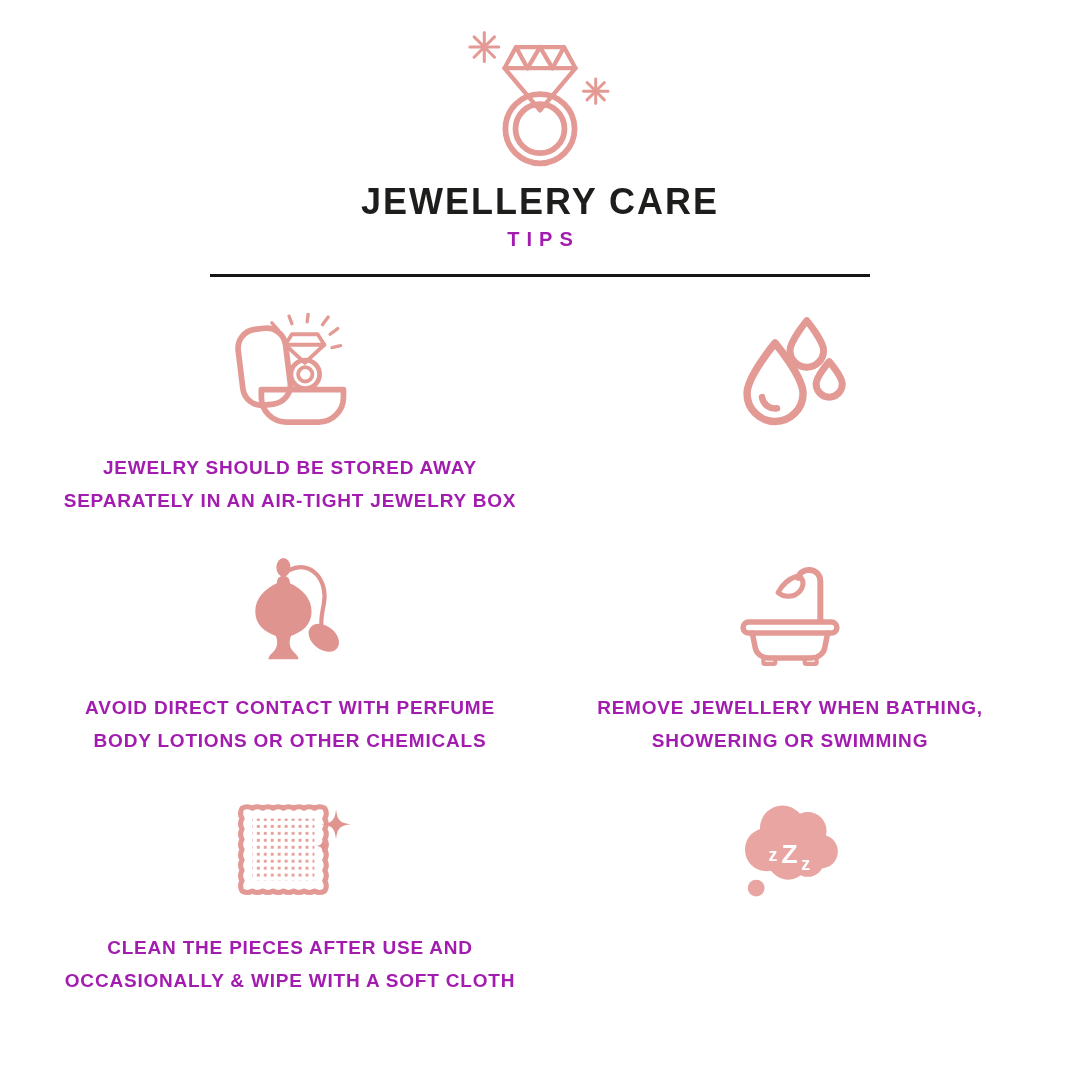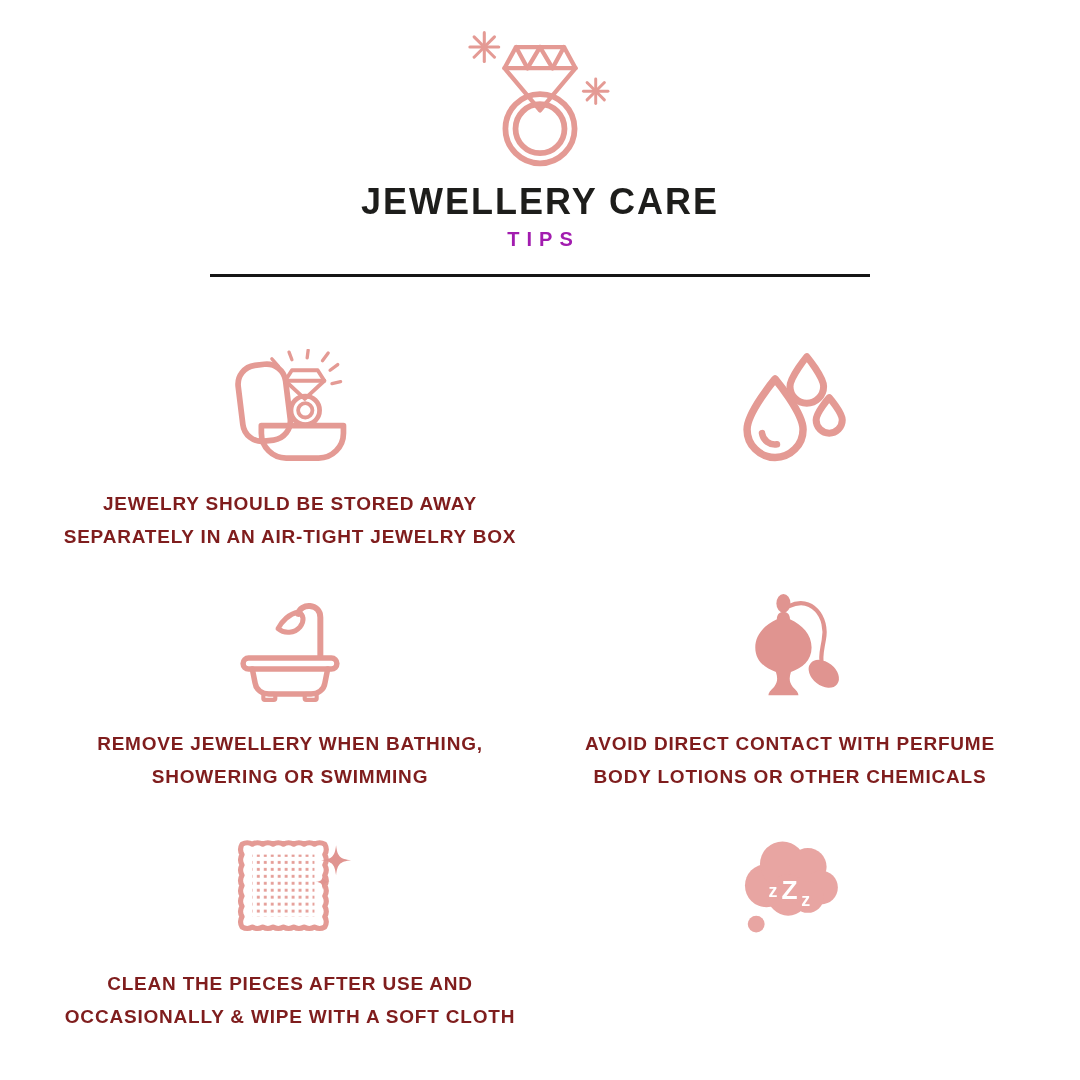--- a/index.html
+++ b/index.html
@@ -1,42 +1,42 @@
 <!DOCTYPE html>
 <html><head>
 <meta charset="utf-8">
 <style>
   html,body{margin:0;padding:0;}
   body{
     width:1080px;height:1080px;background:#ffffff;overflow:hidden;
     font-family:"Liberation Sans","DejaVu Sans",sans-serif;
     -webkit-font-smoothing:antialiased;
   }
-  .poster{width:1080px;height:1080px;display:flex;flex-direction:column;align-items:center;gap:36px;}
+  .poster{width:1080px;height:1080px;display:flex;flex-direction:column;align-items:center;}
   .header{display:flex;flex-direction:column;align-items:center;padding-top:24px;}
   .header-icon{width:150px;height:146px;}
   .page-title{
     margin-top:10px;font-size:36px;font-weight:bold;color:#1d1d1b;
     letter-spacing:2px;line-height:44px;text-align:center;
   }
   .page-subtitle{
     margin-top:2px;font-size:20px;font-weight:bold;color:#a21caf;
     letter-spacing:7px;line-height:26px;text-align:center;text-indent:7px;
   }
   .divider{width:660px;height:3px;background:#161616;margin-top:22px;}
   .grid{
     display:grid;grid-template-columns:1fr 1fr;
     width:1080px;box-sizing:border-box;padding:0 40px;margin-top:28px;
     row-gap:28px;
   }
   .cell{display:flex;flex-direction:column;align-items:center;}
   .icon-box{height:132px;display:flex;align-items:center;justify-content:center;}
   .tip-text{
     margin-top:14px;text-align:center;font-size:19px;font-weight:bold;
-    color:#7f1d1d;letter-spacing:0.8px;line-height:33px;
+    color:#a21caf;letter-spacing:0.8px;line-height:33px;
   }
   svg{display:block;}
 </style>
 </head>
 <body>
 
 <div class="poster">
 
   <div class="header">
     <div class="header-icon">
@@ -114,42 +114,20 @@
 
           <path d="M44,30 C44,30 14,66 14,84 a30,30 0 0 0 60,0 C74,66 44,30 44,30 Z" stroke-width="8"></path>
           <path d="M30,88 a14,14 0 0 0 16,12" stroke-width="7"></path>
 
           <path d="M78,6 C78,6 60,28 60,38 a18,18 0 0 0 36,0 C96,28 78,6 78,6 Z" stroke-width="7.5"></path>
 
           <path d="M102,50 C102,50 88,66 88,74 a14,14 0 0 0 28,0 C116,66 102,50 102,50 Z" stroke-width="7.5"></path>
         </svg>
       </div>
       <div class="tip-text">
-      </div>
-    </div>
-
-    <div class="cell">
-      <div class="icon-box">
-        <svg viewBox="0 0 130 124" width="120" height="114" fill="none" stroke="#e49a94" stroke-linecap="round" stroke-linejoin="round">
-
-          <path d="M98,72 L98,30 C98,14 76,14 74,26" stroke-width="6.5"></path>
-
-          <path d="M74,24 C64,26 56,34 52,42 C59,48 70,47 76,40 C81,33 80,27 74,24 Z" stroke-width="5.5"></path>
-
-          <rect x="14" y="74" width="102" height="12" rx="6" stroke-width="6"></rect>
-
-          <path d="M24,86 L27,101 C28,109 35,113 42,113 L88,113 C95,113 102,109 103,101 L106,86" stroke-width="6"></path>
-
-          <rect x="36" y="113" width="13" height="6.5" rx="1.5" stroke-width="4.5"></rect>
-          <rect x="81" y="113" width="13" height="6.5" rx="1.5" stroke-width="4.5"></rect>
-        </svg>
-      </div>
-      <div class="tip-text">
-        <div>REMOVE JEWELLERY WHEN BATHING,</div>
-        <div>SHOWERING OR SWIMMING</div>
       </div>
     </div>
 
     <div class="cell">
       <div class="icon-box">
         <svg viewBox="0 0 130 120" width="122" height="113">
 
           <path d="M64,16 C88,4 106,28 101,52 C99,64 97,70 99,78" fill="none" stroke="#e09490" stroke-width="4.5" stroke-linecap="round"></path>
 
           <ellipse cx="101" cy="88" rx="18" ry="12.5" transform="rotate(38 101 88)" fill="#e09490"></ellipse>
@@ -171,20 +149,42 @@
         </svg>
       </div>
       <div class="tip-text">
         <div>AVOID DIRECT CONTACT WITH PERFUME</div>
         <div>BODY LOTIONS OR OTHER CHEMICALS</div>
       </div>
     </div>
 
     <div class="cell">
       <div class="icon-box">
+        <svg viewBox="0 0 130 124" width="120" height="114" fill="none" stroke="#e49a94" stroke-linecap="round" stroke-linejoin="round">
+
+          <path d="M98,72 L98,30 C98,14 76,14 74,26" stroke-width="6.5"></path>
+
+          <path d="M74,24 C64,26 56,34 52,42 C59,48 70,47 76,40 C81,33 80,27 74,24 Z" stroke-width="5.5"></path>
+
+          <rect x="14" y="74" width="102" height="12" rx="6" stroke-width="6"></rect>
+
+          <path d="M24,86 L27,101 C28,109 35,113 42,113 L88,113 C95,113 102,109 103,101 L106,86" stroke-width="6"></path>
+
+          <rect x="36" y="113" width="13" height="6.5" rx="1.5" stroke-width="4.5"></rect>
+          <rect x="81" y="113" width="13" height="6.5" rx="1.5" stroke-width="4.5"></rect>
+        </svg>
+      </div>
+      <div class="tip-text">
+        <div>REMOVE JEWELLERY WHEN BATHING,</div>
+        <div>SHOWERING OR SWIMMING</div>
+      </div>
+    </div>
+
+    <div class="cell">
+      <div class="icon-box">
         <svg viewBox="0 0 134 120" width="126" height="113">
           <defs>
             <pattern id="clothdots" width="7.4" height="7.4" patternUnits="userSpaceOnUse">
               <rect x="2.2" y="2.2" width="3" height="3" fill="#e49a94"></rect>
             </pattern>
           </defs>
 
           <path d="M16,14
                    q5.5,-3.2 11,0 q5.5,-3.2 11,0 q5.5,-3.2 11,0 q5.5,-3.2 11,0 q5.5,-3.2 11,0 q5.5,-3.2 11,0 q5.5,-3.2 11,0 q5.5,-3.2 11,0
                    q3.2,5.5 0,11 q3.2,5.5 0,11 q3.2,5.5 0,11 q3.2,5.5 0,11 q3.2,5.5 0,11 q3.2,5.5 0,11 q3.2,5.5 0,11 q3.2,5.5 0,11

